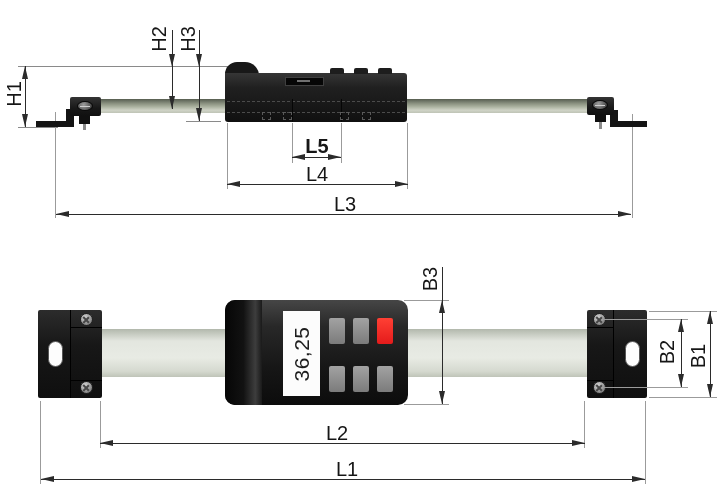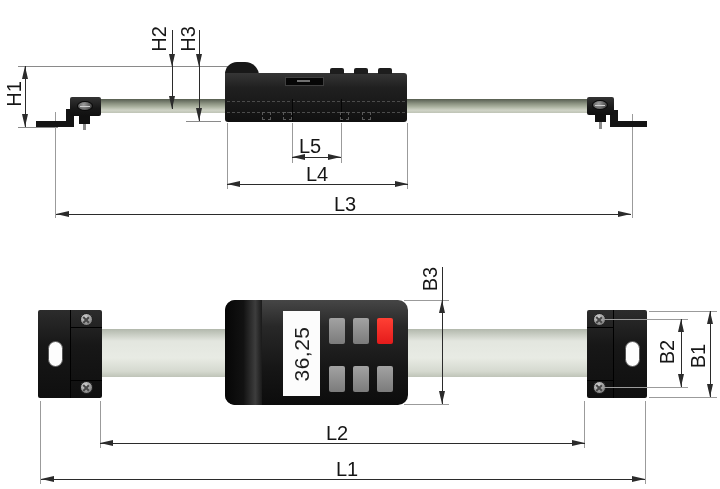--- a/index.html
+++ b/index.html
@@ -97,21 +97,21 @@
     <div class="abs arrD" style="left:196px;top:54px;z-index:5;"></div>
     <div class="abs arrD" style="left:196px;top:108px;z-index:5;"></div>
     <div class="abs gl" style="left:186px;top:121px;width:35px;height:1px;z-index:5;"></div>
     <div class="abs lbl rot" style="left:168px;top:28px;width:40px;height:22px;">H3</div>
 
     <div class="abs ex" style="left:292px;top:123px;width:1px;height:40px;"></div>
     <div class="abs ex" style="left:341px;top:123px;width:1px;height:40px;"></div>
     <div class="abs dl" style="left:292px;top:157px;width:49px;height:1px;"></div>
     <div class="abs arrL" style="left:292px;top:154px;"></div>
     <div class="abs arrR" style="left:328px;top:154px;"></div>
-    <div class="abs lbl" style="left:290px;top:135px;width:40px;height:22px;">L5</div>
+    <div class="abs lbl" style="left:297px;top:135px;width:40px;height:22px;font-weight:bold;">L5</div>
 
     <div class="abs ex" style="left:227px;top:123px;width:1px;height:66px;"></div>
     <div class="abs ex" style="left:407px;top:123px;width:1px;height:66px;"></div>
     <div class="abs dl" style="left:227px;top:184px;width:181px;height:1px;"></div>
     <div class="abs arrL" style="left:227px;top:181px;"></div>
     <div class="abs arrR" style="left:395px;top:181px;"></div>
     <div class="abs lbl" style="left:297px;top:163px;width:40px;height:22px;">L4</div>
 
     <div class="abs ex" style="left:55px;top:112px;width:1px;height:106px;z-index:1;"></div>
     <div class="abs ex" style="left:632px;top:114px;width:1px;height:104px;z-index:1;"></div>

